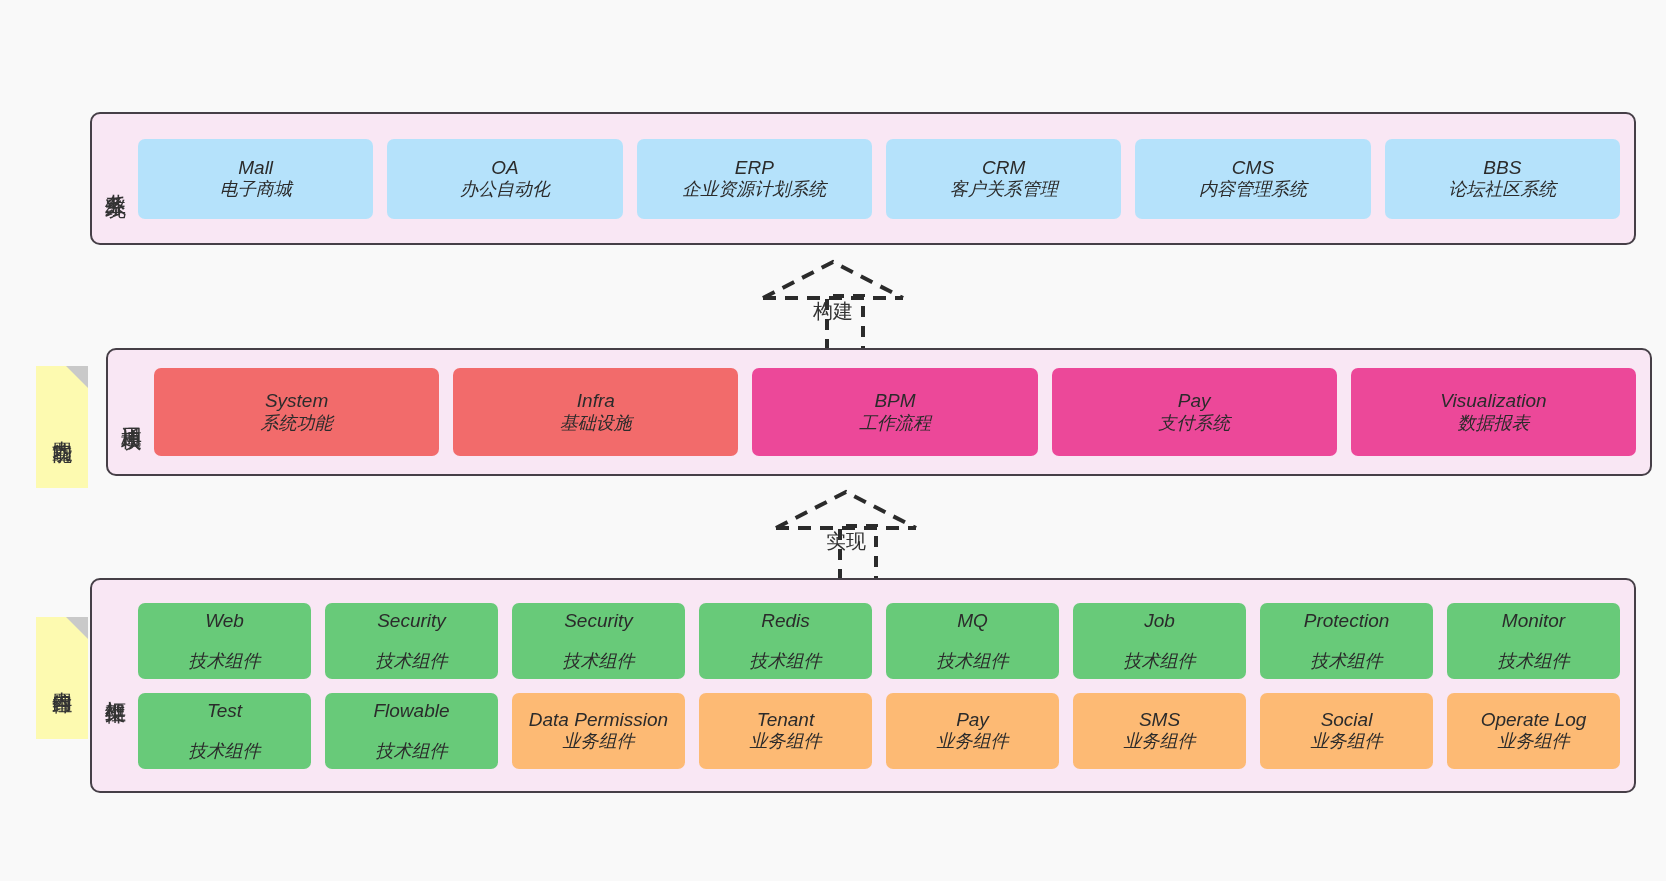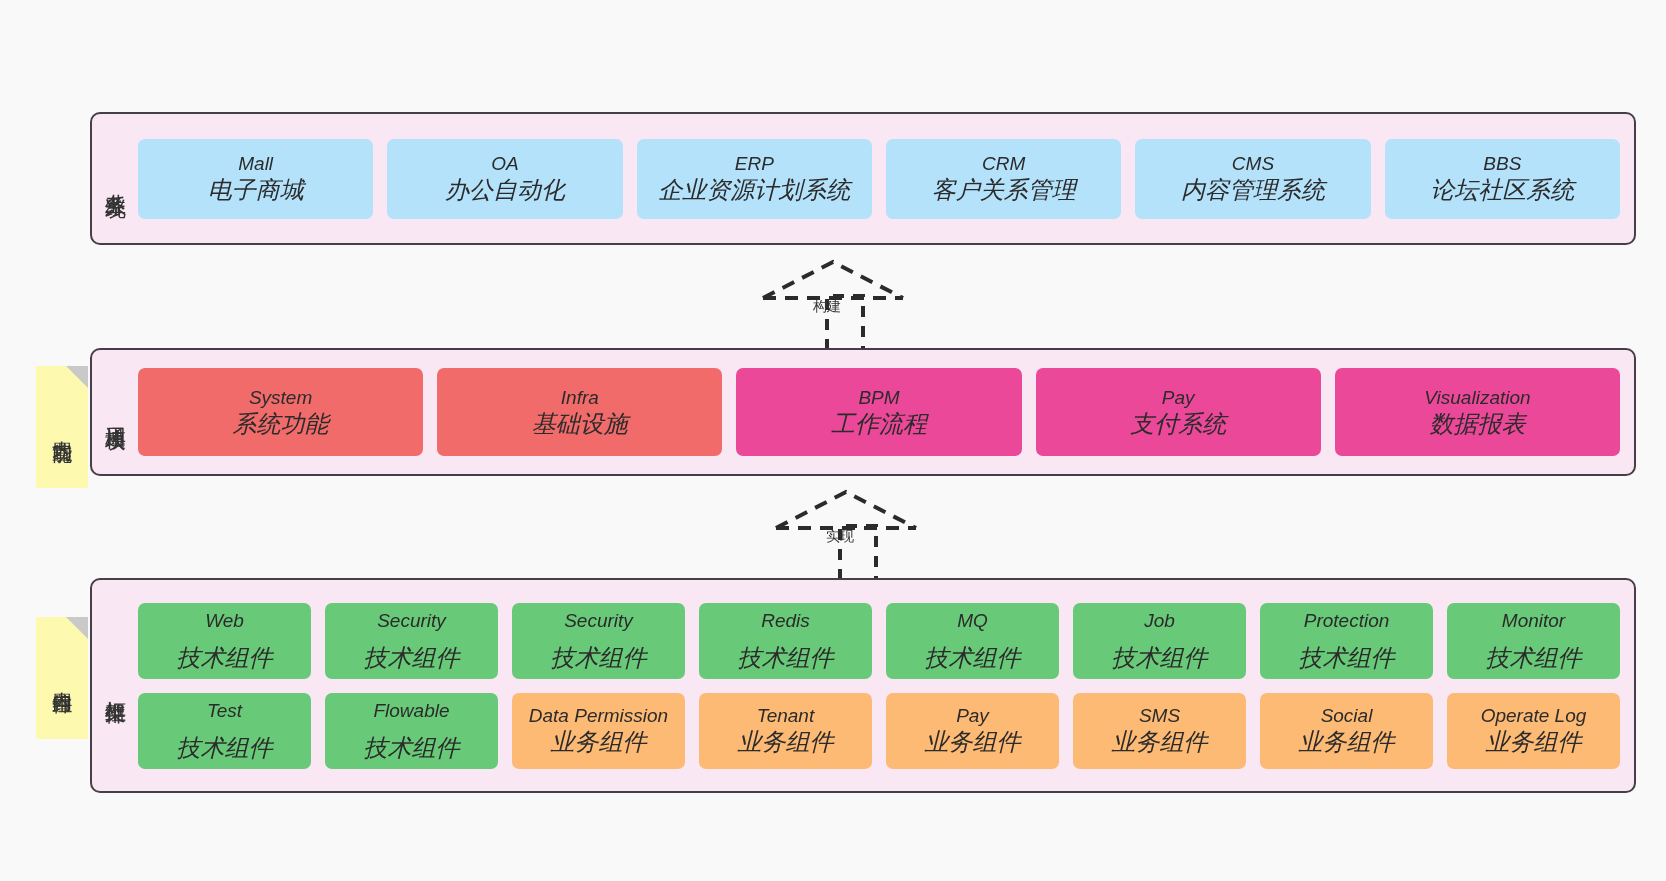--- a/index.html
+++ b/index.html
@@ -71,31 +71,31 @@
     border-radius: 7px;
     display: flex;
     flex-direction: column;
     align-items: center;
     justify-content: center;
     text-align: center;
     line-height: 1.22;
     padding: 6px 4px;
   }
   .node .l1 { font-size: 19px; color: #2b2b2b; }
-  .node .l2 { font-size: 24px; color: #2b2b2b; }
+  .node .l2 { font-size: 18px; color: #2b2b2b; }
 
   .biz   { background: #b5e2fb; height: 80px; }
   .mod-strong { background: #f26b6b; height: 88px; }
   .mod-soft   { background: #ec4899; height: 88px; }
   .tech  { background: #68ca79; height: 76px; justify-content: space-between; }
   .bizc  { background: #fdba74; height: 76px; }
 
   
   #layer-biz   { left: 90px;  top: 112px; width: 1546px; height: 133px; }
-  #layer-mod   { left: 90px;  top: 348px; width: 1546px; height: 128px; }
+  #layer-mod   { left: 106px;  top: 348px; width: 1546px; height: 128px; }
   #layer-frame { left: 90px;  top: 578px; width: 1546px; height: 215px; }
 
   
   .note {
     position: absolute;
     box-sizing: border-box;
     background: #fdfab0;
     display: flex;
     align-items: center;
     justify-content: center;
@@ -119,21 +119,21 @@
   }
   #note-func { left: 36px; top: 366px; width: 52px; height: 122px; }
   #note-comp { left: 36px; top: 617px; width: 52px; height: 122px; }
 
   
   .arrow-wrap {
     position: absolute;
   }
   .arrow-label {
     position: absolute;
-    font-size: 14px;
+    font-size: 20px;
     color: #333333;
     background: transparent;
     white-space: nowrap;
     user-select: none;
   }
 </style>
 </head>
 <body>
 
 <div id="canvas">

